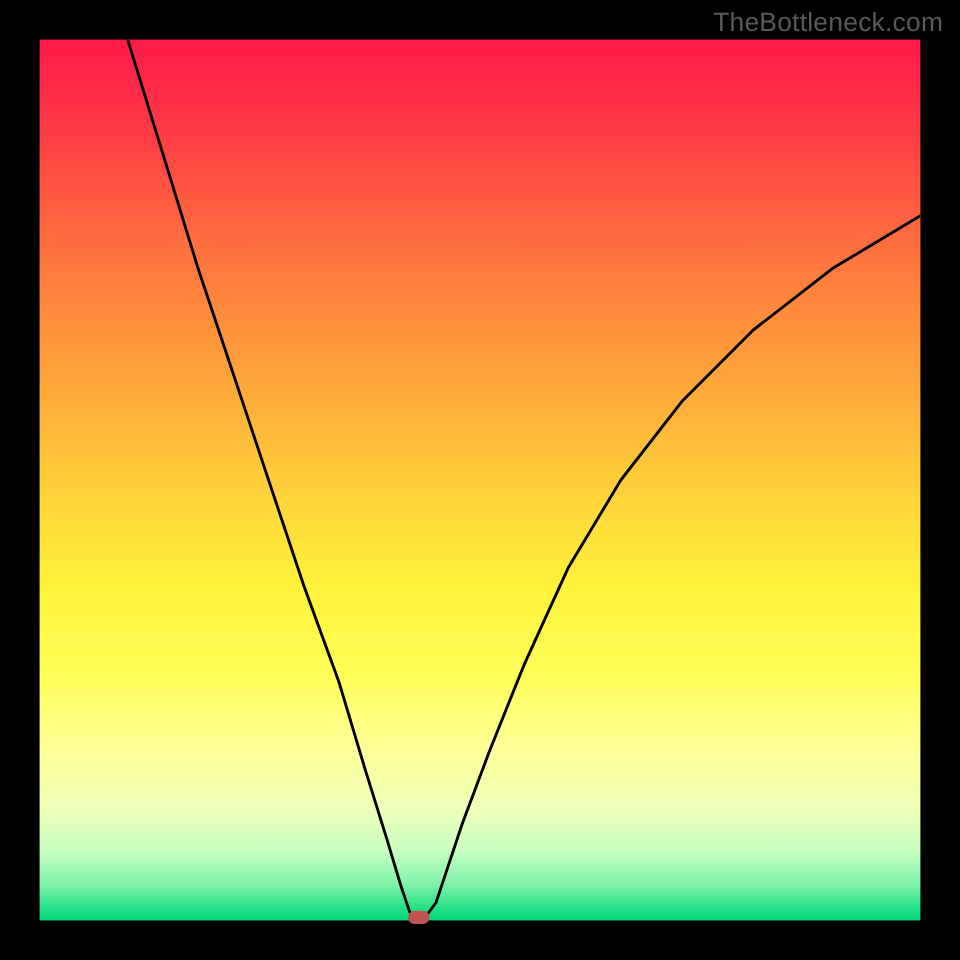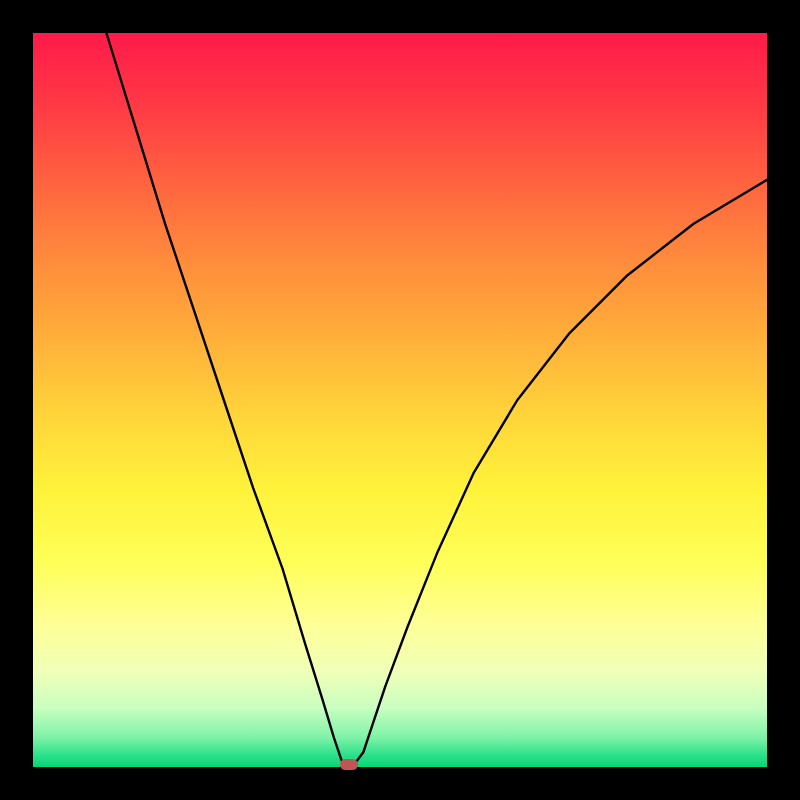--- a/index.html
+++ b/index.html
@@ -60,19 +60,20 @@
     width: 18px;
     height: 11px;
     background: #c05555;
     border-radius: 6px;
   }
 </style>
 </head>
 <body>
 
 <div class="container">
+  <div class="watermark">TheBottleneck.com</div>
   <div class="plot-area">
     <svg class="curve" viewBox="0 0 734 734" preserveAspectRatio="none">
       <path d="M73.4 0.0 L102.8 95.4 L132.1 190.8 L161.5 278.9 L190.8 367.0 L220.2 455.1 L249.6 535.8 L271.6 609.2 L289.9 667.9 L300.9 704.6 L308.3 726.7 L314.2 734.0 L319.3 734.0 L330.3 719.3 L337.6 697.3 L352.3 653.3 L374.3 594.5 L403.7 521.1 L440.4 440.4 L484.4 367.0 L535.8 300.9 L594.5 242.2 L660.6 190.8 L734.0 146.8" id="curve-path" fill="none" stroke="#000" stroke-width="2.4" stroke-linecap="round" stroke-linejoin="round"></path>
     </svg>
     <div class="marker" id="marker" style="left: 306.62px; top: 726px;"></div>
   </div>
 </div>
 
 </body></html>

